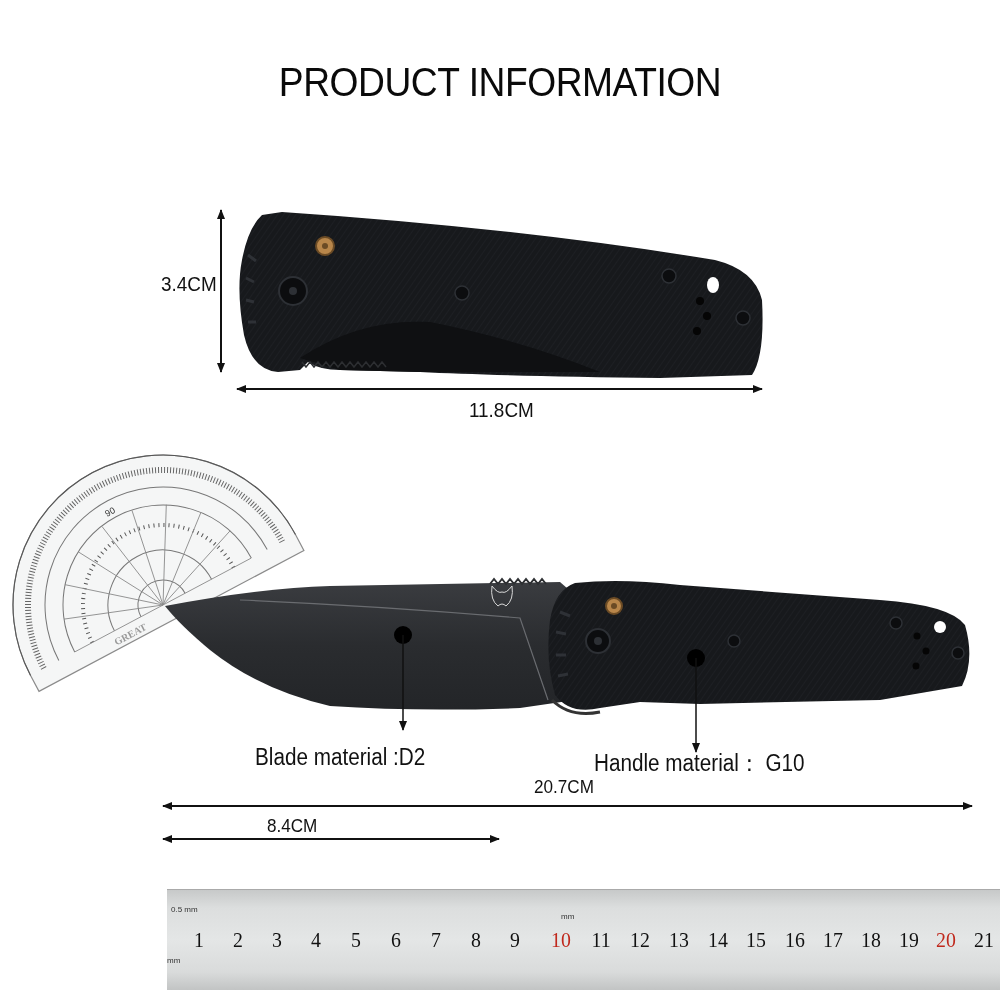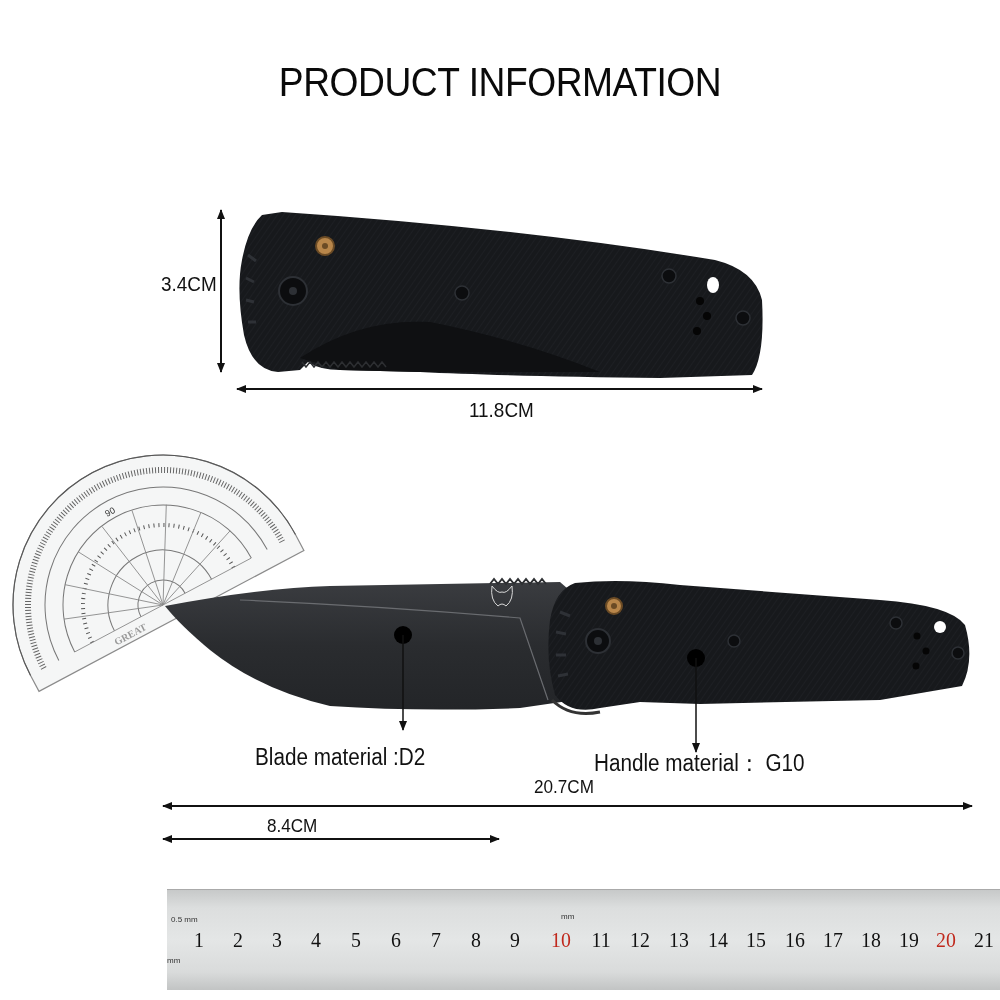--- a/index.html
+++ b/index.html
@@ -130,21 +130,21 @@
 
 <div class="abs label big" style="left:161px;top:272px;">3.4CM</div>
 <div class="abs label big" style="left:469px;top:398px;">11.8CM</div>
 
 <div class="abs label big" style="left:255px;top:744px;font-size:23px;">Blade material :D2</div>
 <div class="abs label big" style="left:594px;top:748px;font-size:23px;">Handle material： G10</div>
 <div class="abs label" style="left:534px;top:776px;font-size:19px;">20.7CM</div>
 <div class="abs label" style="left:267px;top:815px;font-size:19px;">8.4CM</div>
 
 <div class="abs ruler">
-  <span class="ruler-small" style="left:4px;top:25px;">0.5 mm</span>
+  <span class="ruler-small" style="left:4px;top:15px;">0.5 mm</span>
   <span class="ruler-small" style="left:394px;top:22px;">mm</span>
   <span class="ruler-small" style="left:0px;top:66px;">mm</span>
   <span class="ruler-num" style="left:32px;">1</span>
   <span class="ruler-num" style="left:71px;">2</span>
   <span class="ruler-num" style="left:110px;">3</span>
   <span class="ruler-num" style="left:149px;">4</span>
   <span class="ruler-num" style="left:189px;">5</span>
   <span class="ruler-num" style="left:229px;">6</span>
   <span class="ruler-num" style="left:269px;">7</span>
   <span class="ruler-num" style="left:309px;">8</span>

